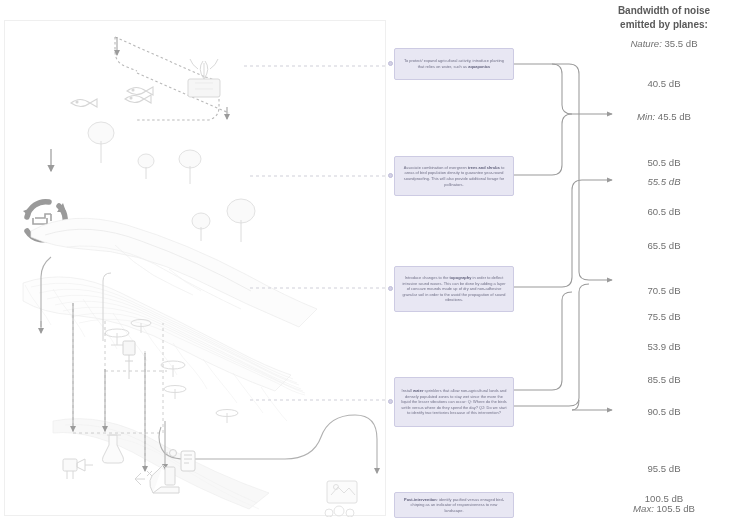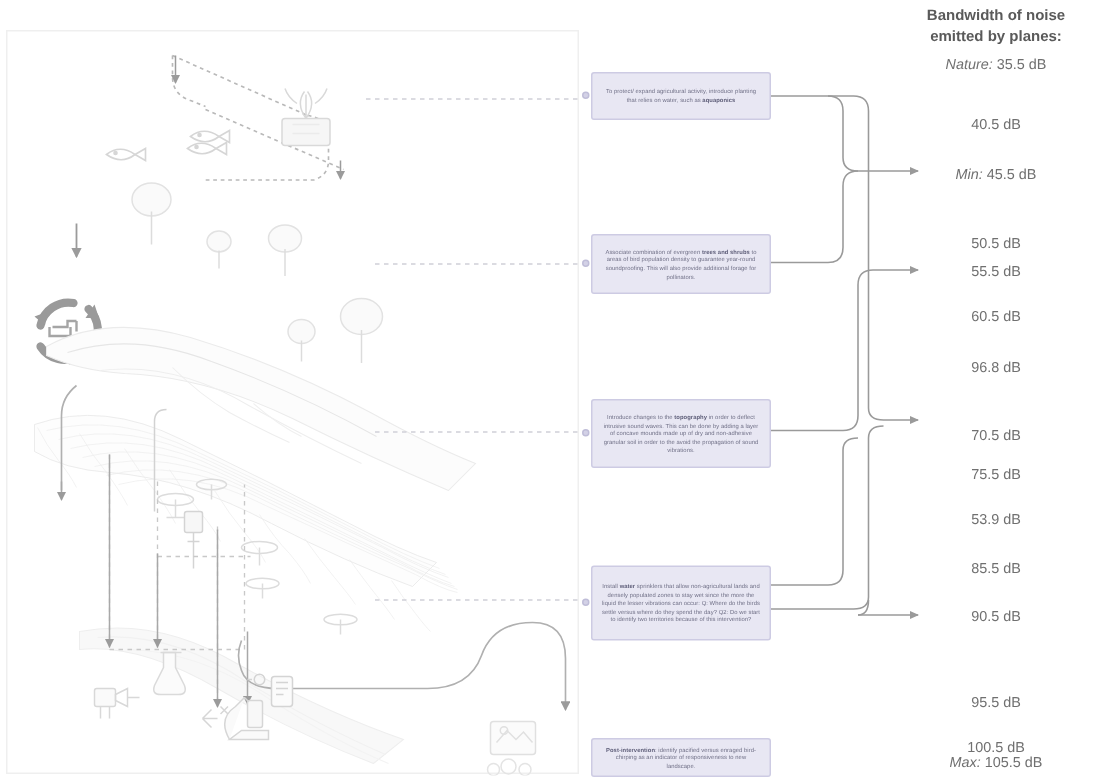--- a/index.html
+++ b/index.html
@@ -305,23 +305,23 @@
   <div class="scale-title">
     <div>Bandwidth of noise</div>
     <div>emitted by planes:</div>
   </div>
 
   <div id="scale-items">
       <div class="scale-item" style="top: 38px;"><i>Nature:</i> 35.5 dB</div>
       <div class="scale-item" style="top: 78px;">40.5 dB</div>
       <div class="scale-item" style="top: 111px;"><i>Min:</i> 45.5 dB</div>
       <div class="scale-item" style="top: 145px; margin-top: 12px;">50.5 dB</div>
-      <div class="scale-item" style="top: 176px;">55.5 dB</div>
+      <div class="scale-item" style="top: 176px; font-style: italic;">55.5 dB</div>
       <div class="scale-item" style="top: 206px;">60.5 dB</div>
-      <div class="scale-item" style="top: 240px;">96.8 dB</div>
+      <div class="scale-item" style="top: 240px;">65.5 dB</div>
       <div class="scale-item" style="top: 285px;">70.5 dB</div>
       <div class="scale-item" style="top: 311px;">75.5 dB</div>
       <div class="scale-item" style="top: 341px;">53.9 dB</div>
       <div class="scale-item" style="top: 374px;">85.5 dB</div>
       <div class="scale-item" style="top: 406px;">90.5 dB</div>
       <div class="scale-item" style="top: 437px; margin-top: 26px;">95.5 dB</div>
       <div class="scale-item" style="top: 493px;">100.5 dB</div>
       <div class="scale-item" style="top: 503px;"><i>Max:</i> 105.5 dB</div>
     </div>
 

